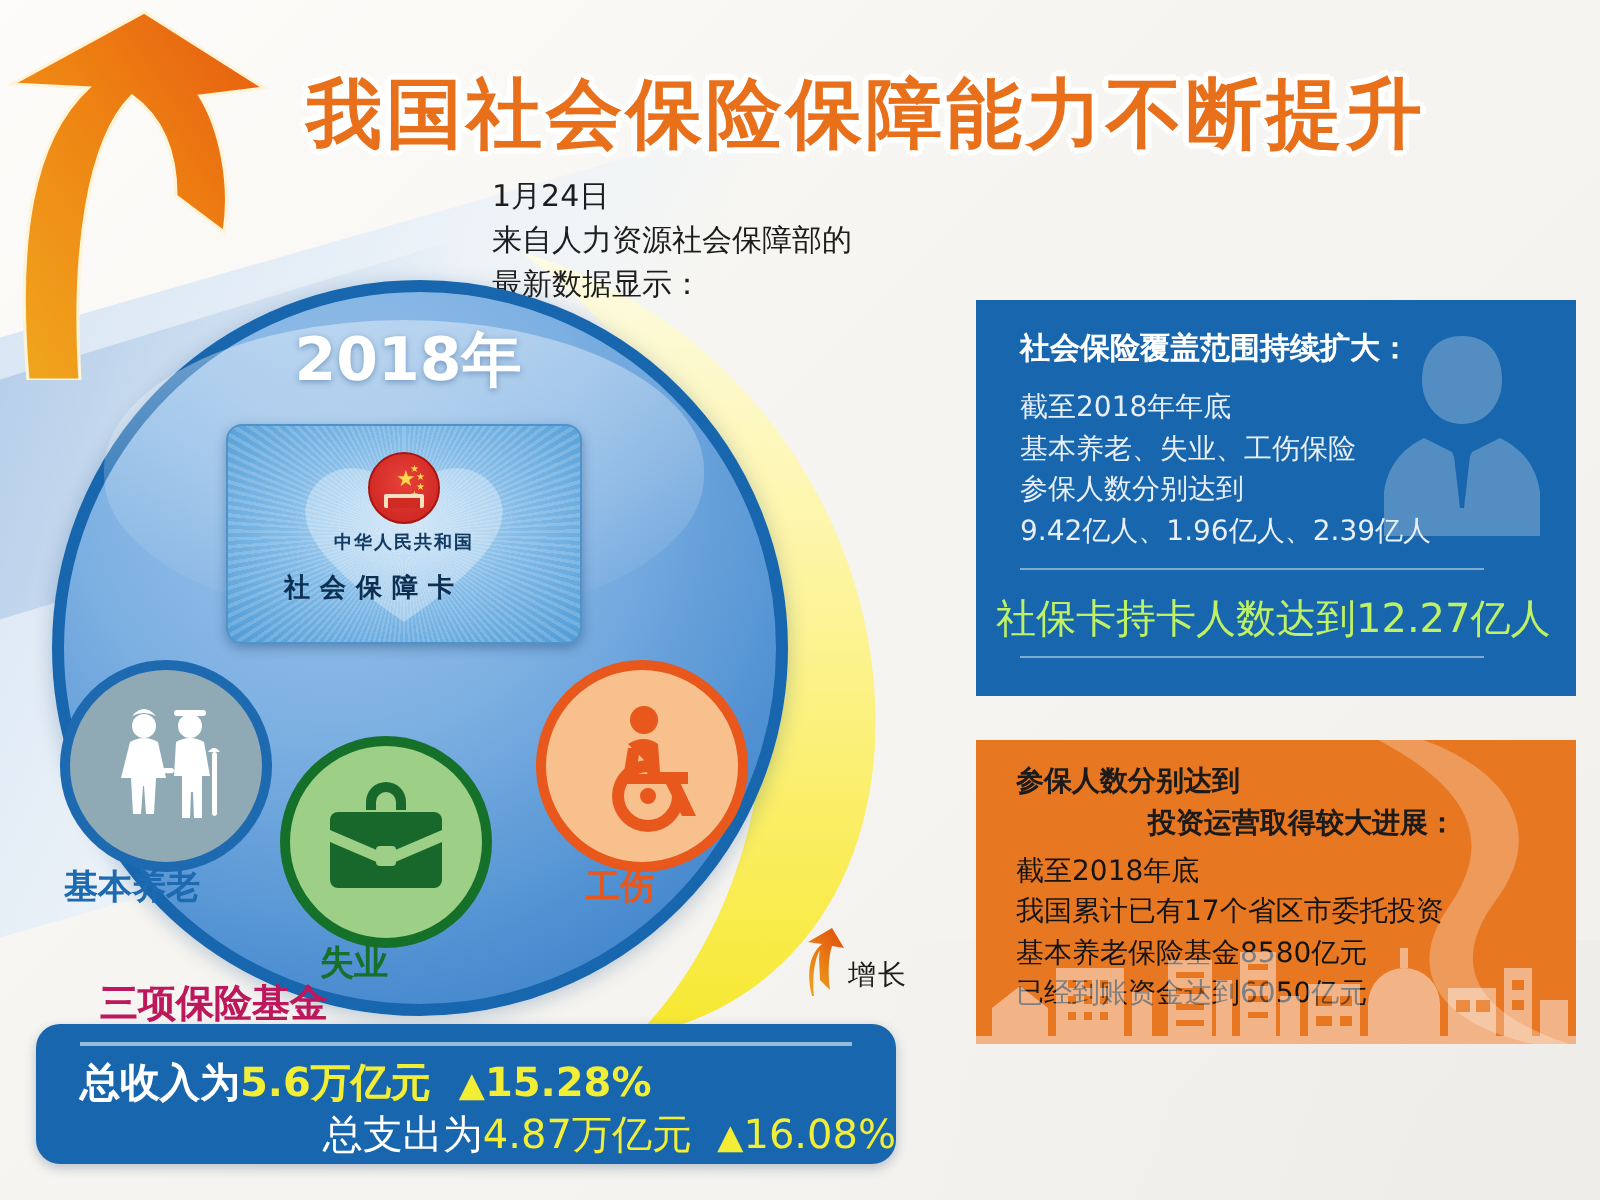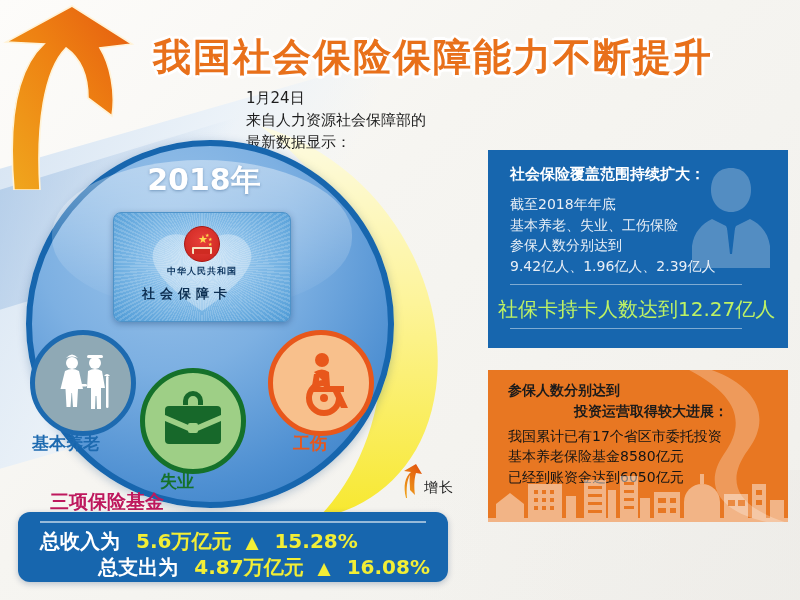--- a/index.html
+++ b/index.html
@@ -164,23 +164,23 @@
     position:absolute;left:18px;top:512px;width:430px;height:70px;border-radius:12px;
     background:#1766ae;box-shadow:0 2px 6px rgba(0,40,90,.25);
   }
   .bb-rule{
     position:absolute;left:22px;right:22px;top:9px;height:2px;background:rgba(255,255,255,.55);
   }
   .bb-line1{
     position:absolute;left:22px;top:16px;font-size:20px;font-weight:bold;color:#fff;white-space:nowrap;
   }
   .bb-line2{
-    position:absolute;right:18px;top:42px;font-size:20px;font-weight:bold;color:#fff;white-space:nowrap;
-  }
-  .hl{color:#f2ee36;padding-left:16px;}
+    position:absolute;right:0;top:42px;font-size:20px;font-weight:normal;color:#fff;white-space:nowrap;
+  }
+  .hl{color:#f2ee36;}
   .tri{color:#f2ee36;font-size:17px;}
 
   
   .panel-blue{
     position:absolute;left:488px;top:150px;width:300px;height:198px;
     background:#1766ae;overflow:hidden;
   }
   .pb-title{
     position:absolute;left:22px;top:15px;font-size:15px;font-weight:bold;color:#fff;white-space:nowrap;
   }
@@ -366,20 +366,21 @@
   </div>
 
   <div class="panel-orange">
     <svg class="po-swirl" viewBox="0 0 190 190">
       <path d="M40 10 C120 20 150 60 120 100 C95 134 110 160 170 176
                C100 172 70 142 96 104 C120 70 110 40 40 10 Z" fill="#ffffff"></path>
     </svg>
     <div class="po-title1">参保人数分别达到</div>
     <div class="po-title2">投资运营取得较大进展：</div>
     <div class="po-body">
+      <div>截至2018年底</div>
       <div>我国累计已有17个省区市委托投资</div>
       <div>基本养老保险基金8580亿元</div>
       <div>已经到账资金达到6050亿元</div>
     </div>
     <svg class="city" viewBox="0 0 300 52" preserveAspectRatio="none">
       <g fill="#ffffff">
         <path d="M8 52 v-18 l14 -11 l14 11 v18 Z"></path>
         <rect x="40" y="14" width="34" height="38"></rect>
         <rect x="78" y="26" width="10" height="26"></rect>
         <rect x="96" y="10" width="22" height="42"></rect>

